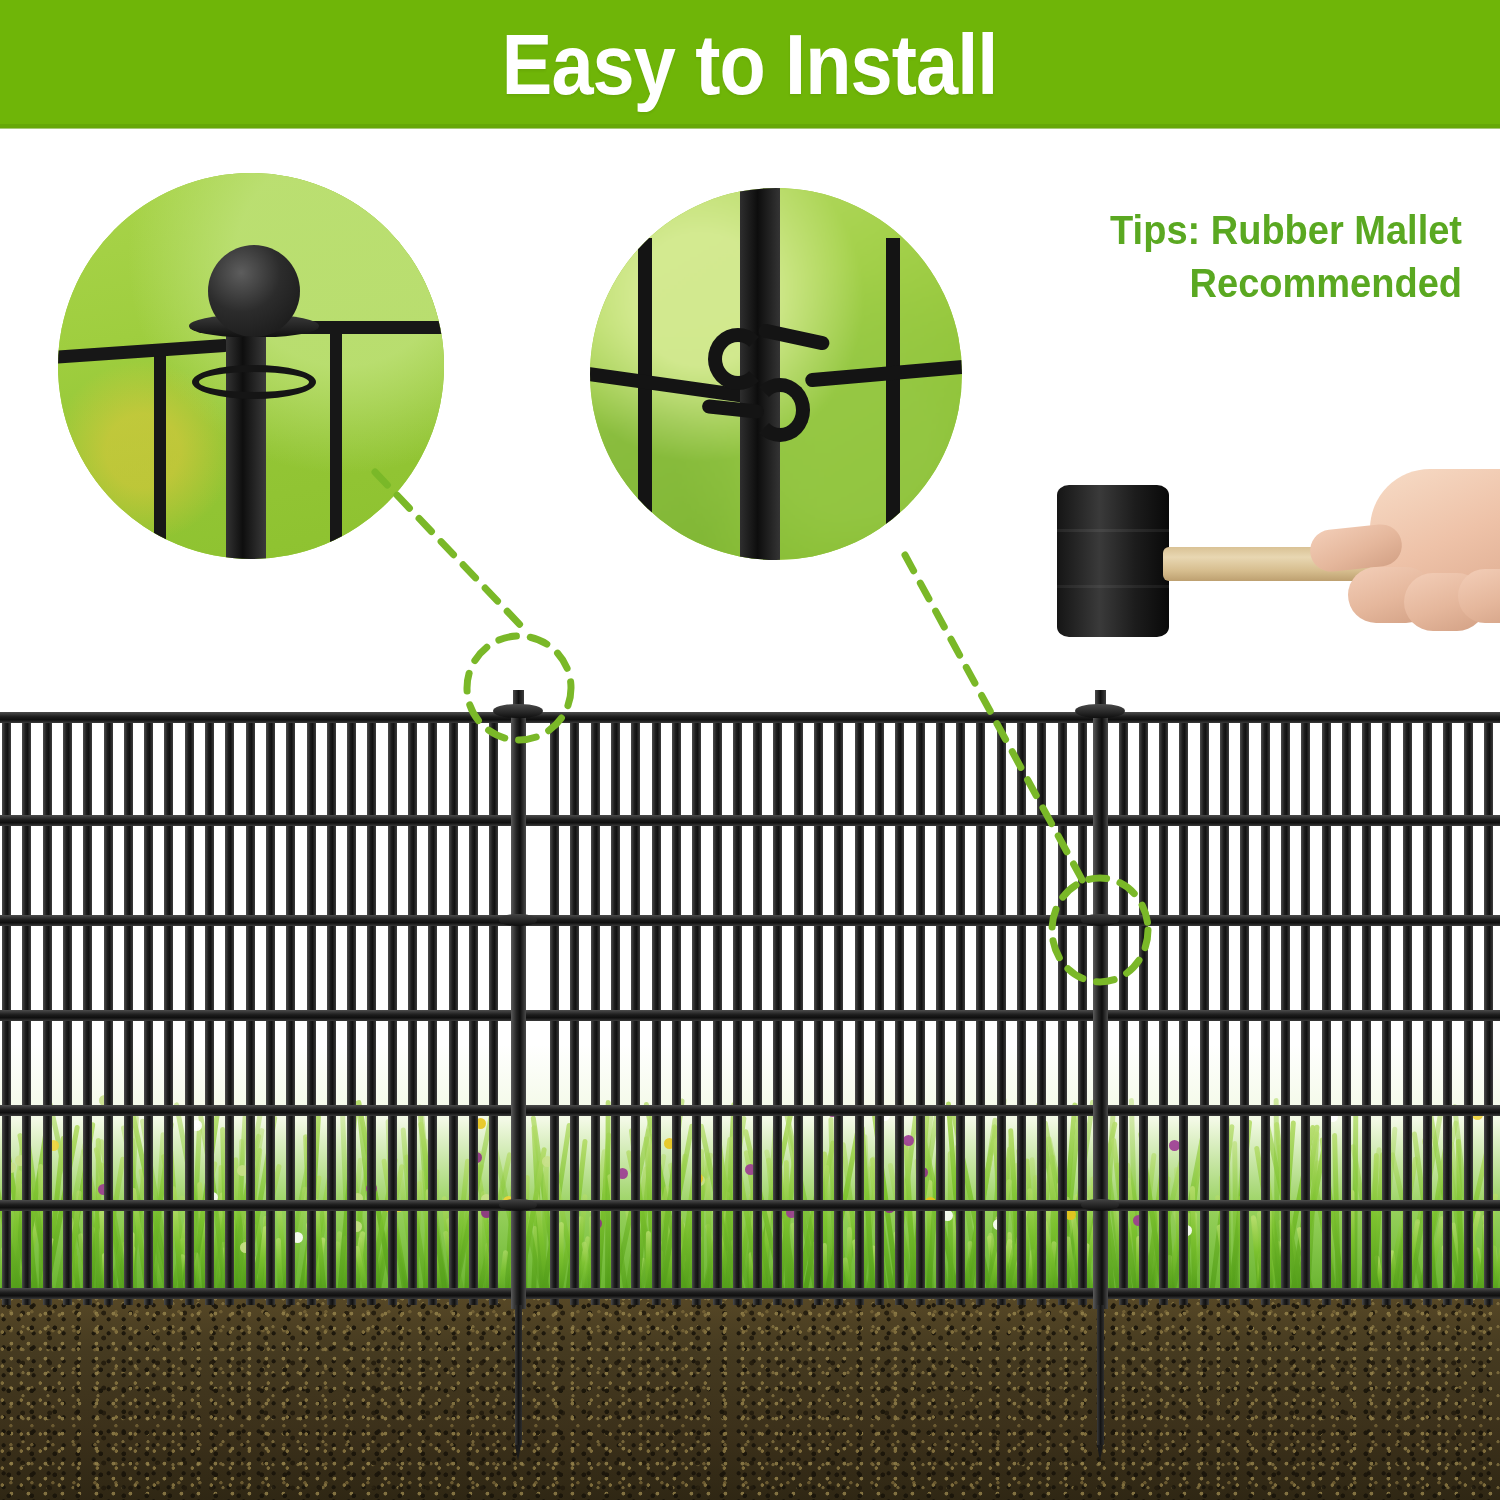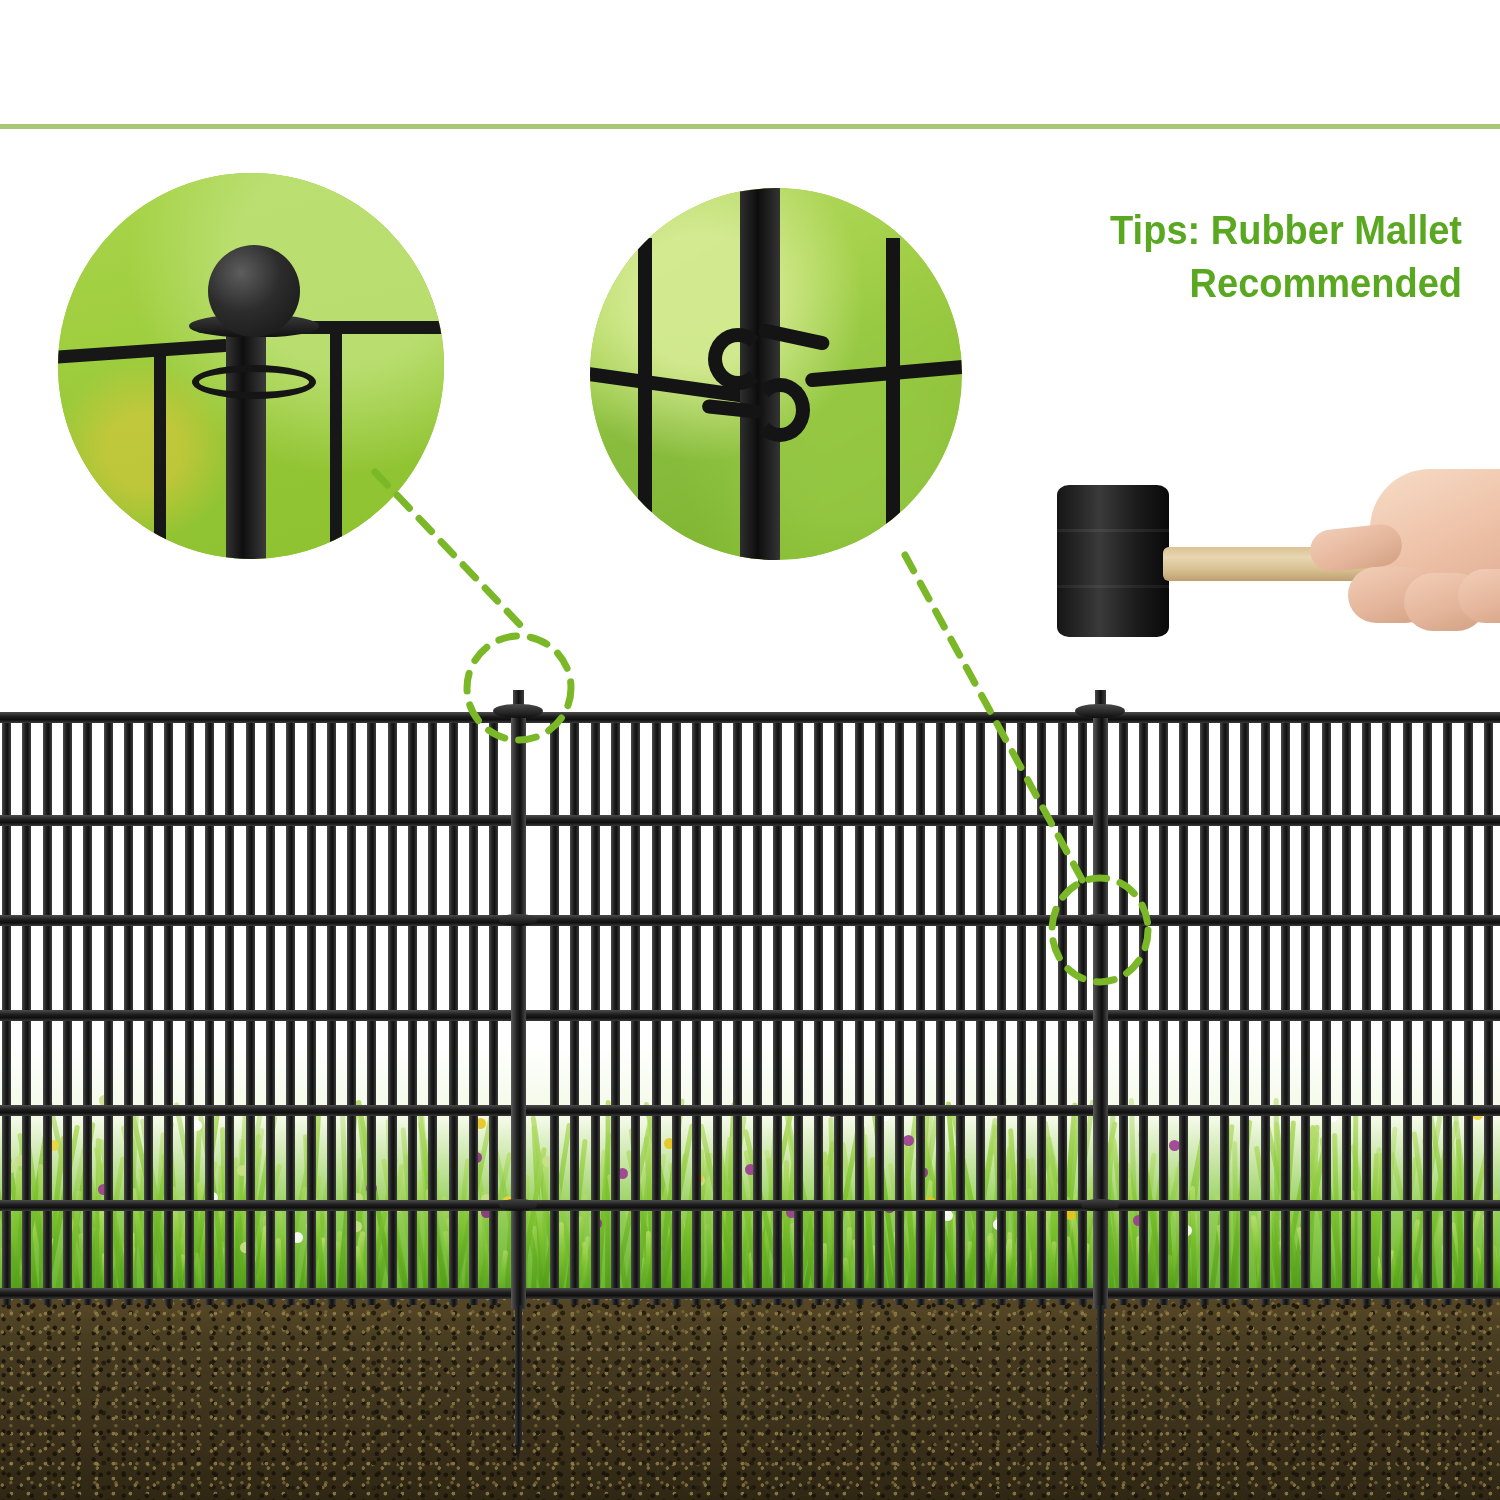--- a/index.html
+++ b/index.html
@@ -243,20 +243,23 @@
     content:""; position:absolute; left:0; bottom:-16px;
     border-left:3.5px solid transparent; border-right:3.5px solid transparent;
     border-top:16px solid #1a1a1a;
   }
 </style>
 </head>
 <body>
 
 <div id="stage">
 
+  <div class="banner">
+    <div class="banner-title">Easy to Install</div>
+  </div>
   <div class="banner-underline"></div>
 
   <div class="tips">
     <span>Tips: Rubber Mallet</span>
     <span class="l2">Recommended</span>
   </div>
 
   <div class="detail-circle" id="circle-finial">
     <div class="blur-bg a"></div>
     <div id="c1-vertA"></div>

